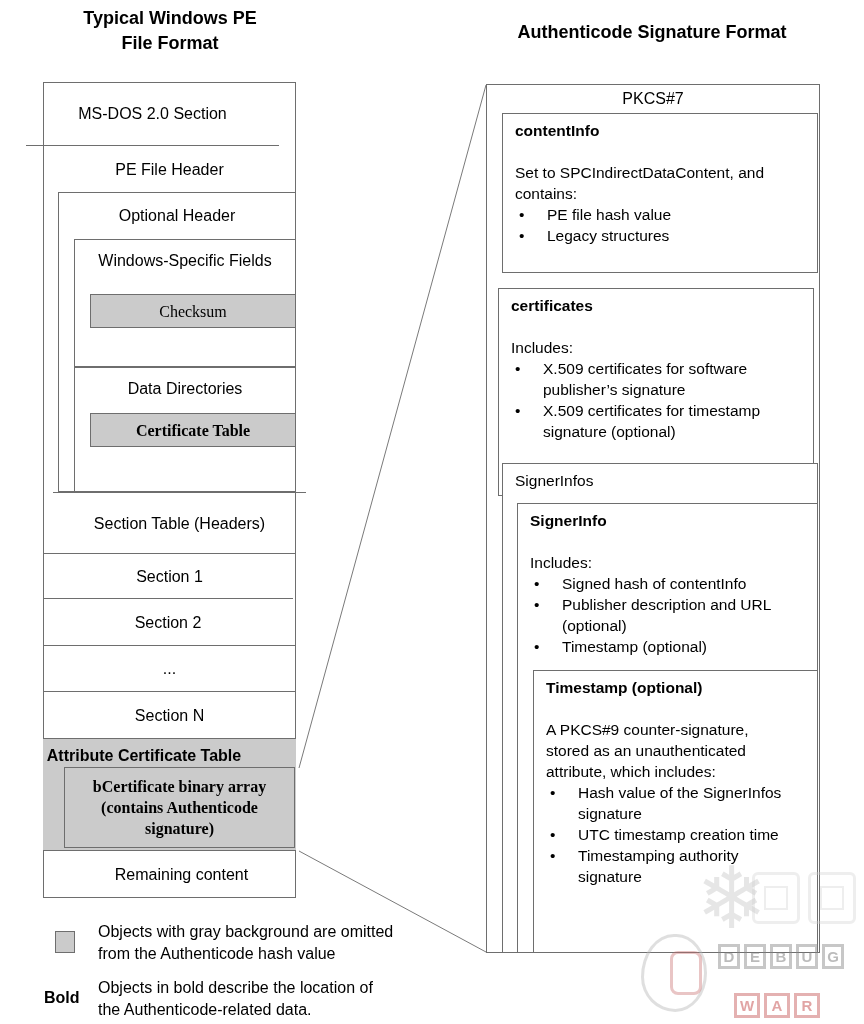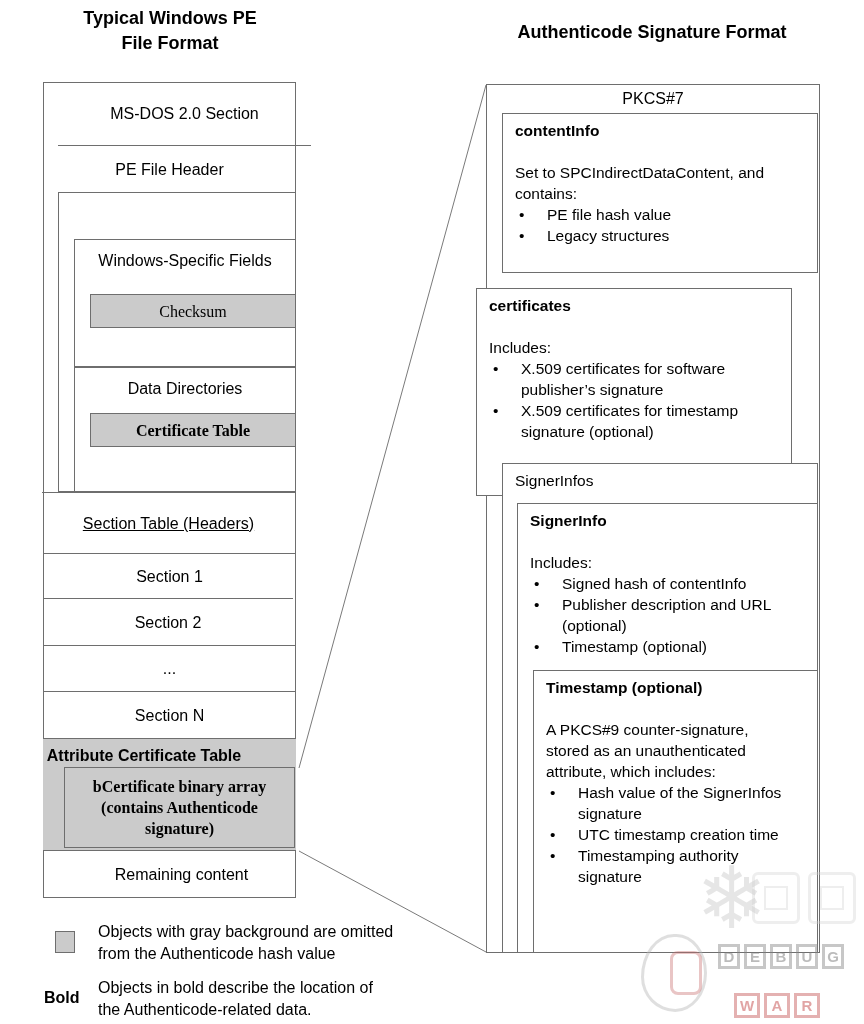--- a/index.html
+++ b/index.html
@@ -61,35 +61,36 @@
 </head>
 <body>
 
 <div id="canvas">
 
   <div class="diagram-title" style="left:40px;top:6px;width:260px;">Typical Windows PE
 File Format</div>
 
   <div class="box" style="left:43px;top:82px;width:253px;height:816px;"></div>
 
-  <div class="cell bb" style="left:58px;top:82px;width:253px;height:64px;">MS-DOS 2.0 Section</div>
+  <div class="cell bb" style="left:26px;top:82px;width:253px;height:64px;">MS-DOS 2.0 Section</div>
 
   <div class="cell" style="left:43px;top:146px;width:253px;height:46px;">PE File Header</div>
 
   <div class="box" style="left:58px;top:192px;width:238px;height:300px;"></div>
+  <div class="cell" style="left:58px;top:192px;width:238px;height:47px;">Optional Header</div>
 
   <div class="box" style="left:74px;top:239px;width:222px;height:128px;"></div>
   <div class="cell" style="left:74px;top:239px;width:222px;height:42px;">Windows-Specific Fields</div>
   <div class="cell box gray" style="left:90px;top:294px;width:206px;height:34px;">Checksum</div>
 
   <div class="box" style="left:74px;top:367px;width:222px;height:125px;"></div>
   <div class="cell" style="left:74px;top:367px;width:222px;height:42px;">Data Directories</div>
   <div class="cell box gray bold" style="left:90px;top:413px;width:206px;height:34px;">Certificate Table</div>
 
-  <div class="cell bt" style="left:42px;top:492px;width:253px;height:61px;text-decoration:underline;">Section Table (Headers)</div>
+  <div class="cell bt" style="left:53px;top:492px;width:253px;height:61px;">Section Table (Headers)</div>
   <div class="cell bt" style="left:43px;top:553px;width:253px;height:45px;">Section 1</div>
   <div class="cell bt" style="left:43px;top:598px;width:250px;height:47px;">Section 2</div>
   <div class="cell bt" style="left:43px;top:645px;width:253px;height:46px;">...</div>
   <div class="cell bt" style="left:43px;top:691px;width:253px;height:47px;">Section N</div>
 
   <div class="abs bt gray" style="left:43px;top:738px;width:253px;height:112px;"></div>
   <div class="cell bold" style="left:43px;top:744px;width:202px;height:22px;">Attribute Certificate Table</div>
   <div class="cell box gray bold" style="left:64px;top:767px;width:231px;height:81px;text-align:center;">bCertificate binary array
 (contains Authenticode
 signature)</div>
@@ -115,21 +116,21 @@
 contains:</div>
       <div class="bullet">
         <div class="bullet-text">PE file hash value</div>
       </div>
       <div class="bullet">
         <div class="bullet-text">Legacy structures</div>
       </div>
     </div>
   </div>
 
-  <div class="panel" style="left:476px;top:288px;width:316px;height:208px;">
+  <div class="panel" style="left:498px;top:288px;width:316px;height:208px;">
     <div class="panel-inner">
       <div class="panel-label">certificates</div>
       <div class="pre">Includes:</div>
       <div class="bullet">
         <div class="bullet-text">X.509 certificates for software
 publisher’s signature</div>
       </div>
       <div class="bullet">
         <div class="bullet-text">X.509 certificates for timestamp
 signature (optional)</div>

